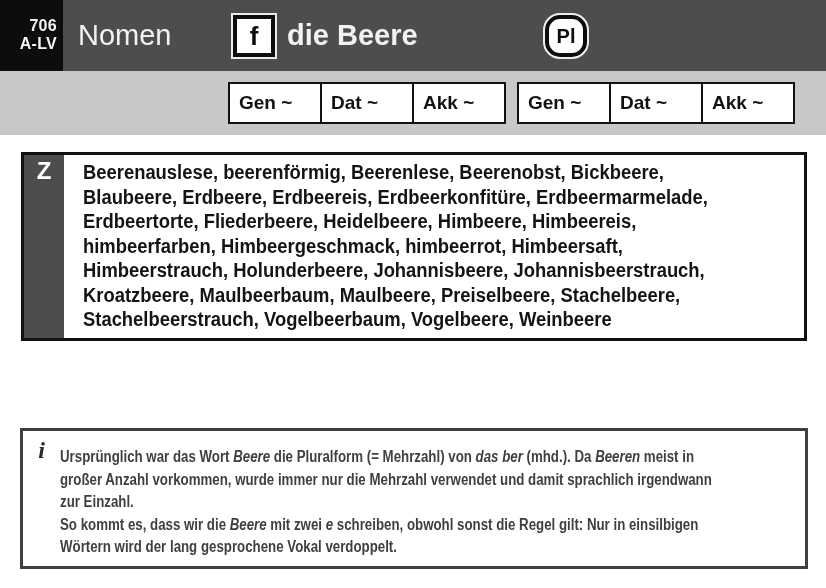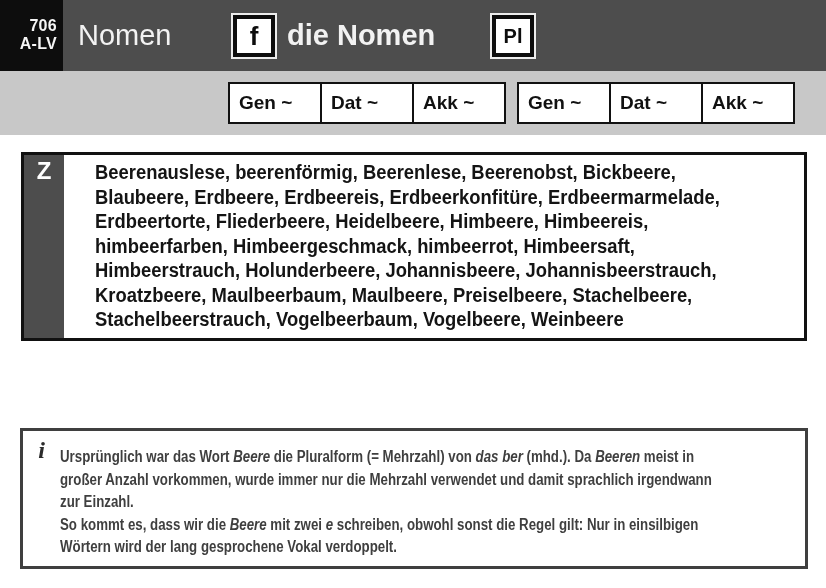--- a/index.html
+++ b/index.html
@@ -17,21 +17,21 @@
     text-align:right;box-sizing:border-box;padding:17px 6px 16px 0;letter-spacing:.3px;
   }
   .cat{position:absolute;left:78px;top:19px;font-size:29px;font-weight:normal;color:#f2f2f2;}
   .badge{
     position:absolute;top:15px;width:34px;height:34px;background:#ffffff;
     border:4px solid #0d0d0d;outline:2px solid #ededed;
     display:flex;align-items:center;justify-content:center;
     font-weight:bold;color:#0d0d0d;
   }
   .fbox{left:233px;font-size:26px;}
-  .plbox{left:492px;font-size:20px;}
+  .plbox{left:545px;font-size:20px;border-radius:15px;}
   .hw{position:absolute;top:19px;font-size:29px;font-weight:bold;color:#f2f2f2;white-space:nowrap;}
   .hw.sg{left:287px;}
   .hw.pl{left:573px;}
 
   
   .band{position:absolute;left:0;top:71px;width:826px;height:64px;background:#c8c8c8;}
   .casetable{position:absolute;top:11px;display:flex;}
   .t1{left:228px;}
   .t2{left:517px;}
   .cell{
@@ -44,21 +44,21 @@
 
   
   .zbox{
     position:absolute;left:21px;top:152px;width:786px;box-sizing:border-box;
     border:3px solid #111111;background:#ffffff;display:flex;
   }
   .zbar{
     width:40px;background:#4d4d4d;color:#ffffff;font-size:24px;font-weight:bold;
     text-align:center;box-sizing:border-box;padding-top:2px;flex:none;
   }
-  .zwrap{flex:1;padding:5px 0 6px 31px;overflow:hidden;}
+  .zwrap{flex:1;padding:5px 0 6px 19px;overflow:hidden;}
   .zlines{transform:scaleX(0.92);transform-origin:0 0;}
   .zlines .line{
     font-size:20px;font-weight:bold;line-height:24.5px;
     color:#141414;white-space:nowrap;
   }
 
   
   .infobox{
     position:absolute;left:20px;top:428px;width:788px;box-sizing:border-box;
     border:3px solid #3f3f3f;background:#ffffff;display:flex;
@@ -80,21 +80,21 @@
 
 <div class="page">
 
   <header class="topbar">
     <div class="idbox">
       <div>706</div>
       <div>A-LV</div>
     </div>
     <div class="cat">Nomen</div>
     <div class="badge fbox">f</div>
-    <div class="hw sg">die Nomen</div>
+    <div class="hw sg">die Beere</div>
     <div class="badge plbox">Pl</div>
   </header>
 
   <div class="band">
     <div class="casetable t1">
       <div class="cell">Gen ~</div>
       <div class="cell">Dat ~</div>
       <div class="cell">Akk ~</div>
     </div>
     <div class="casetable t2">

